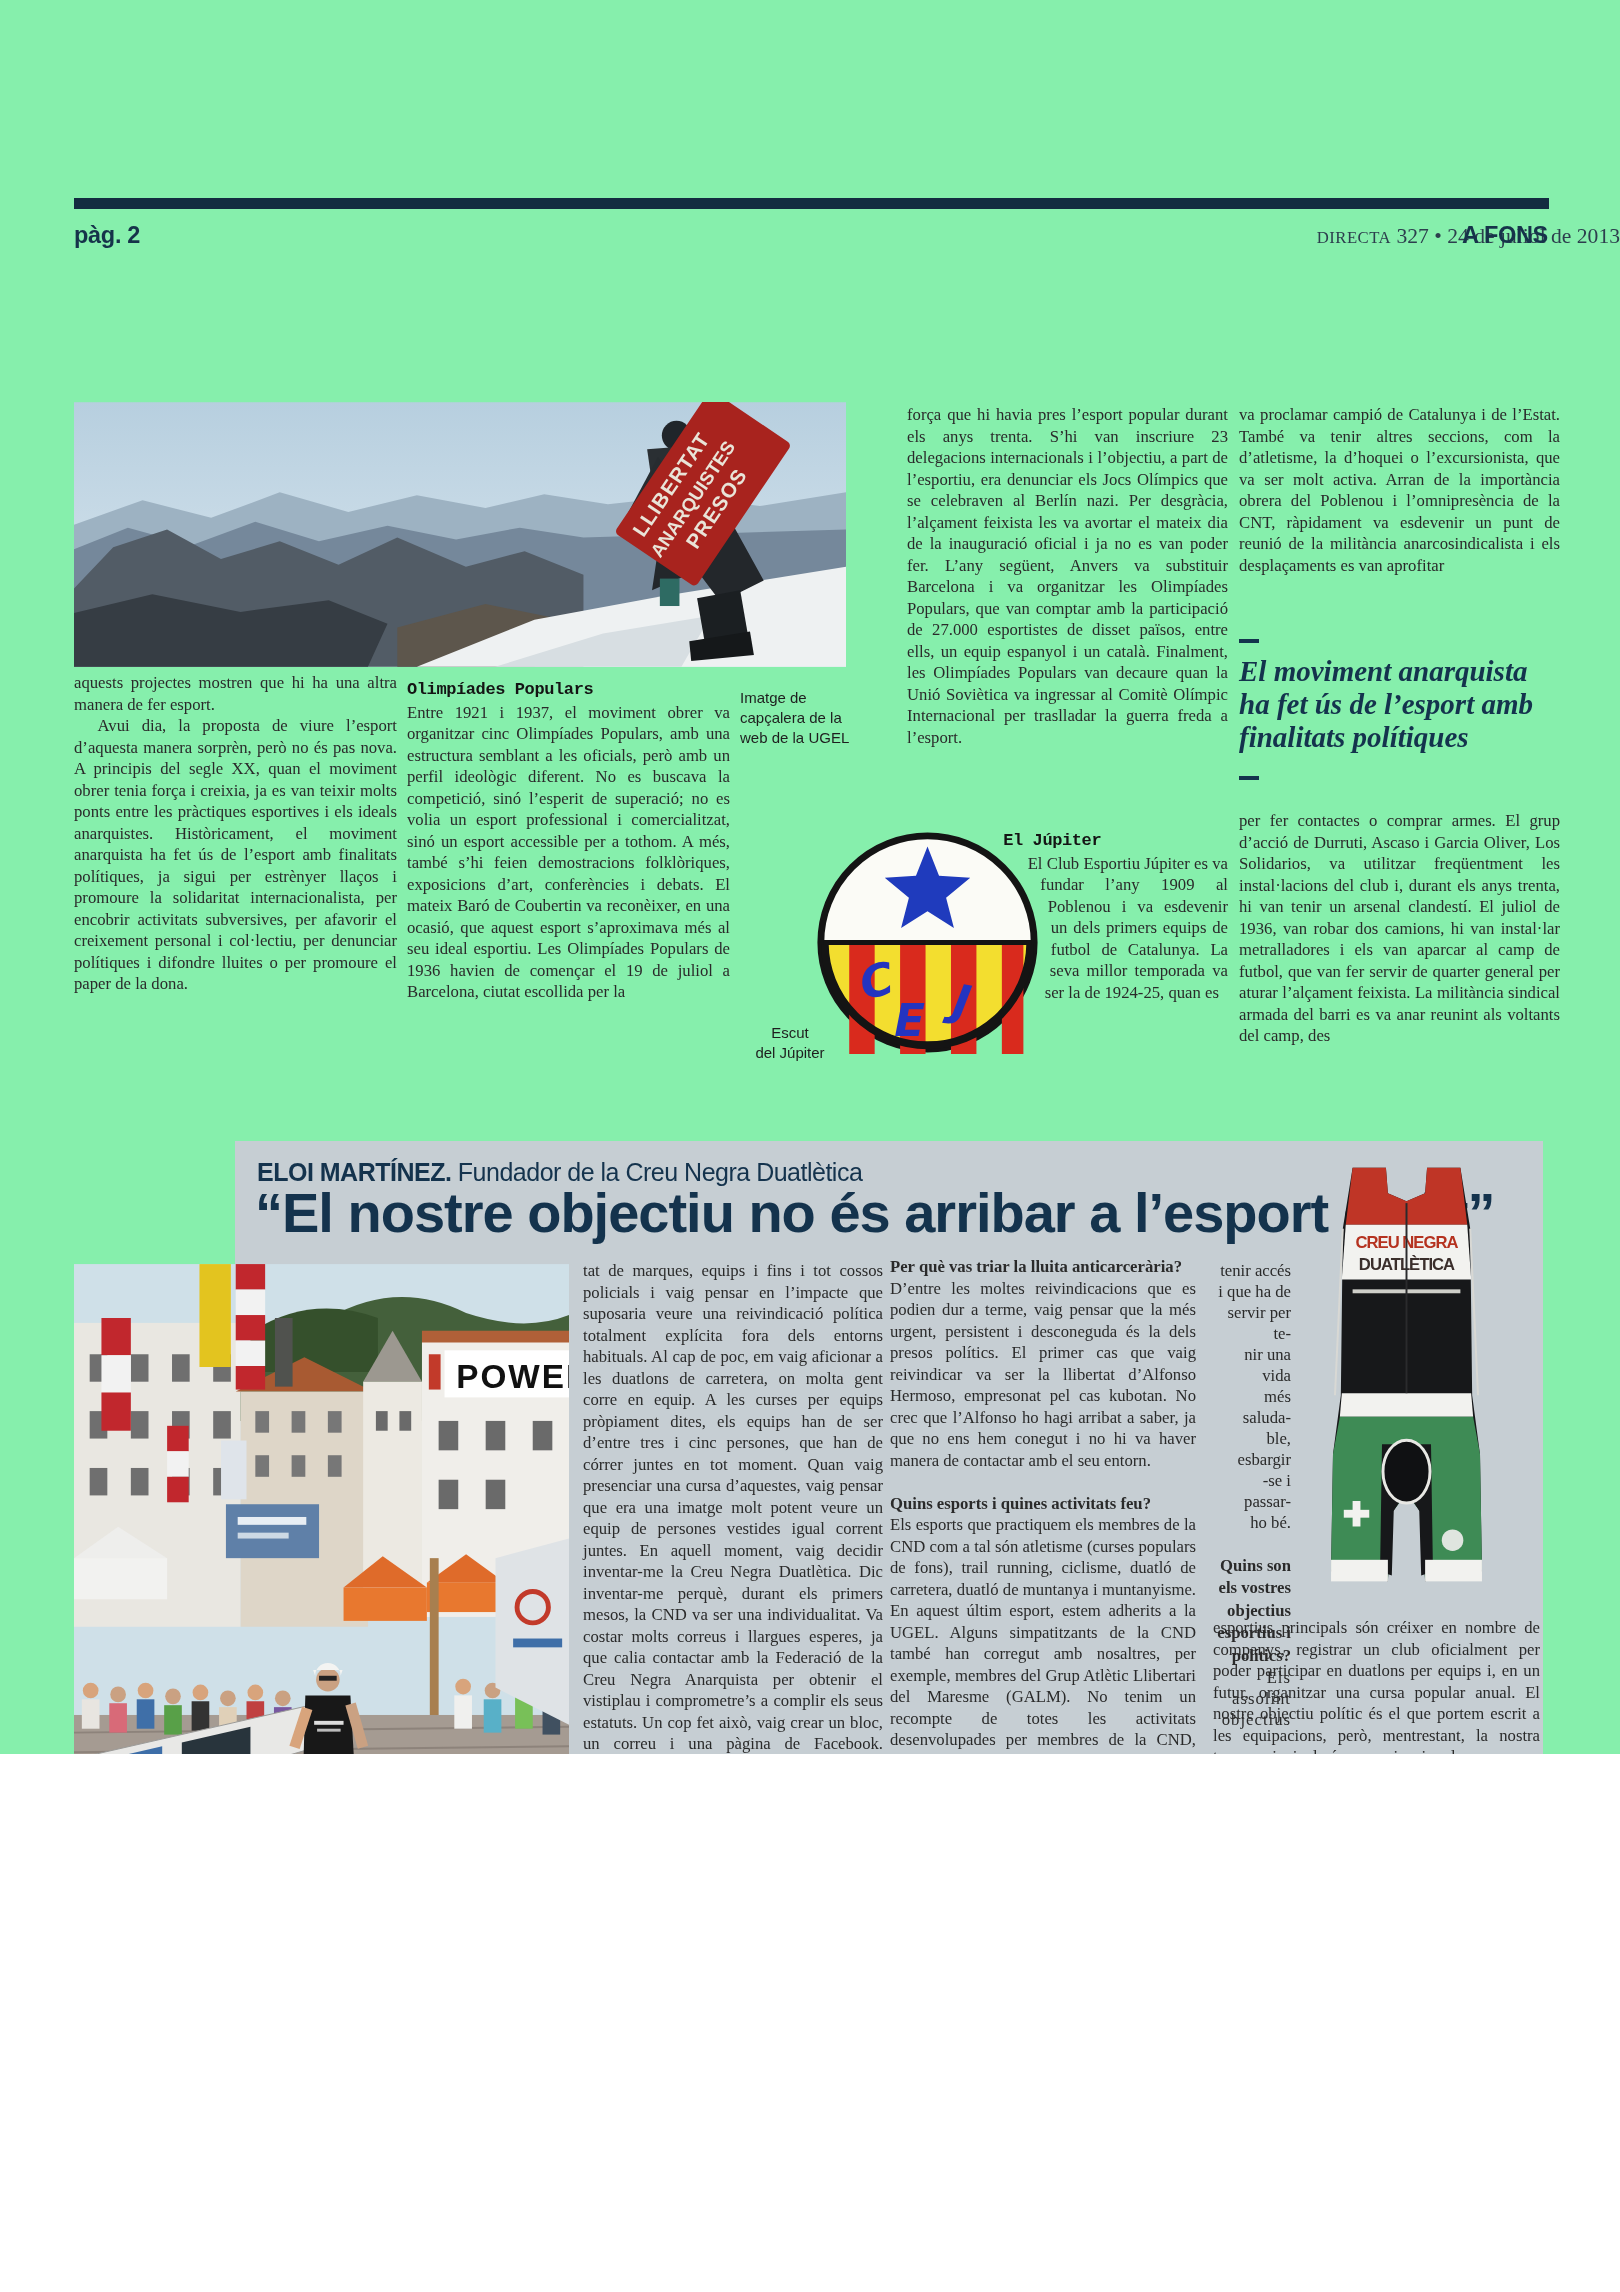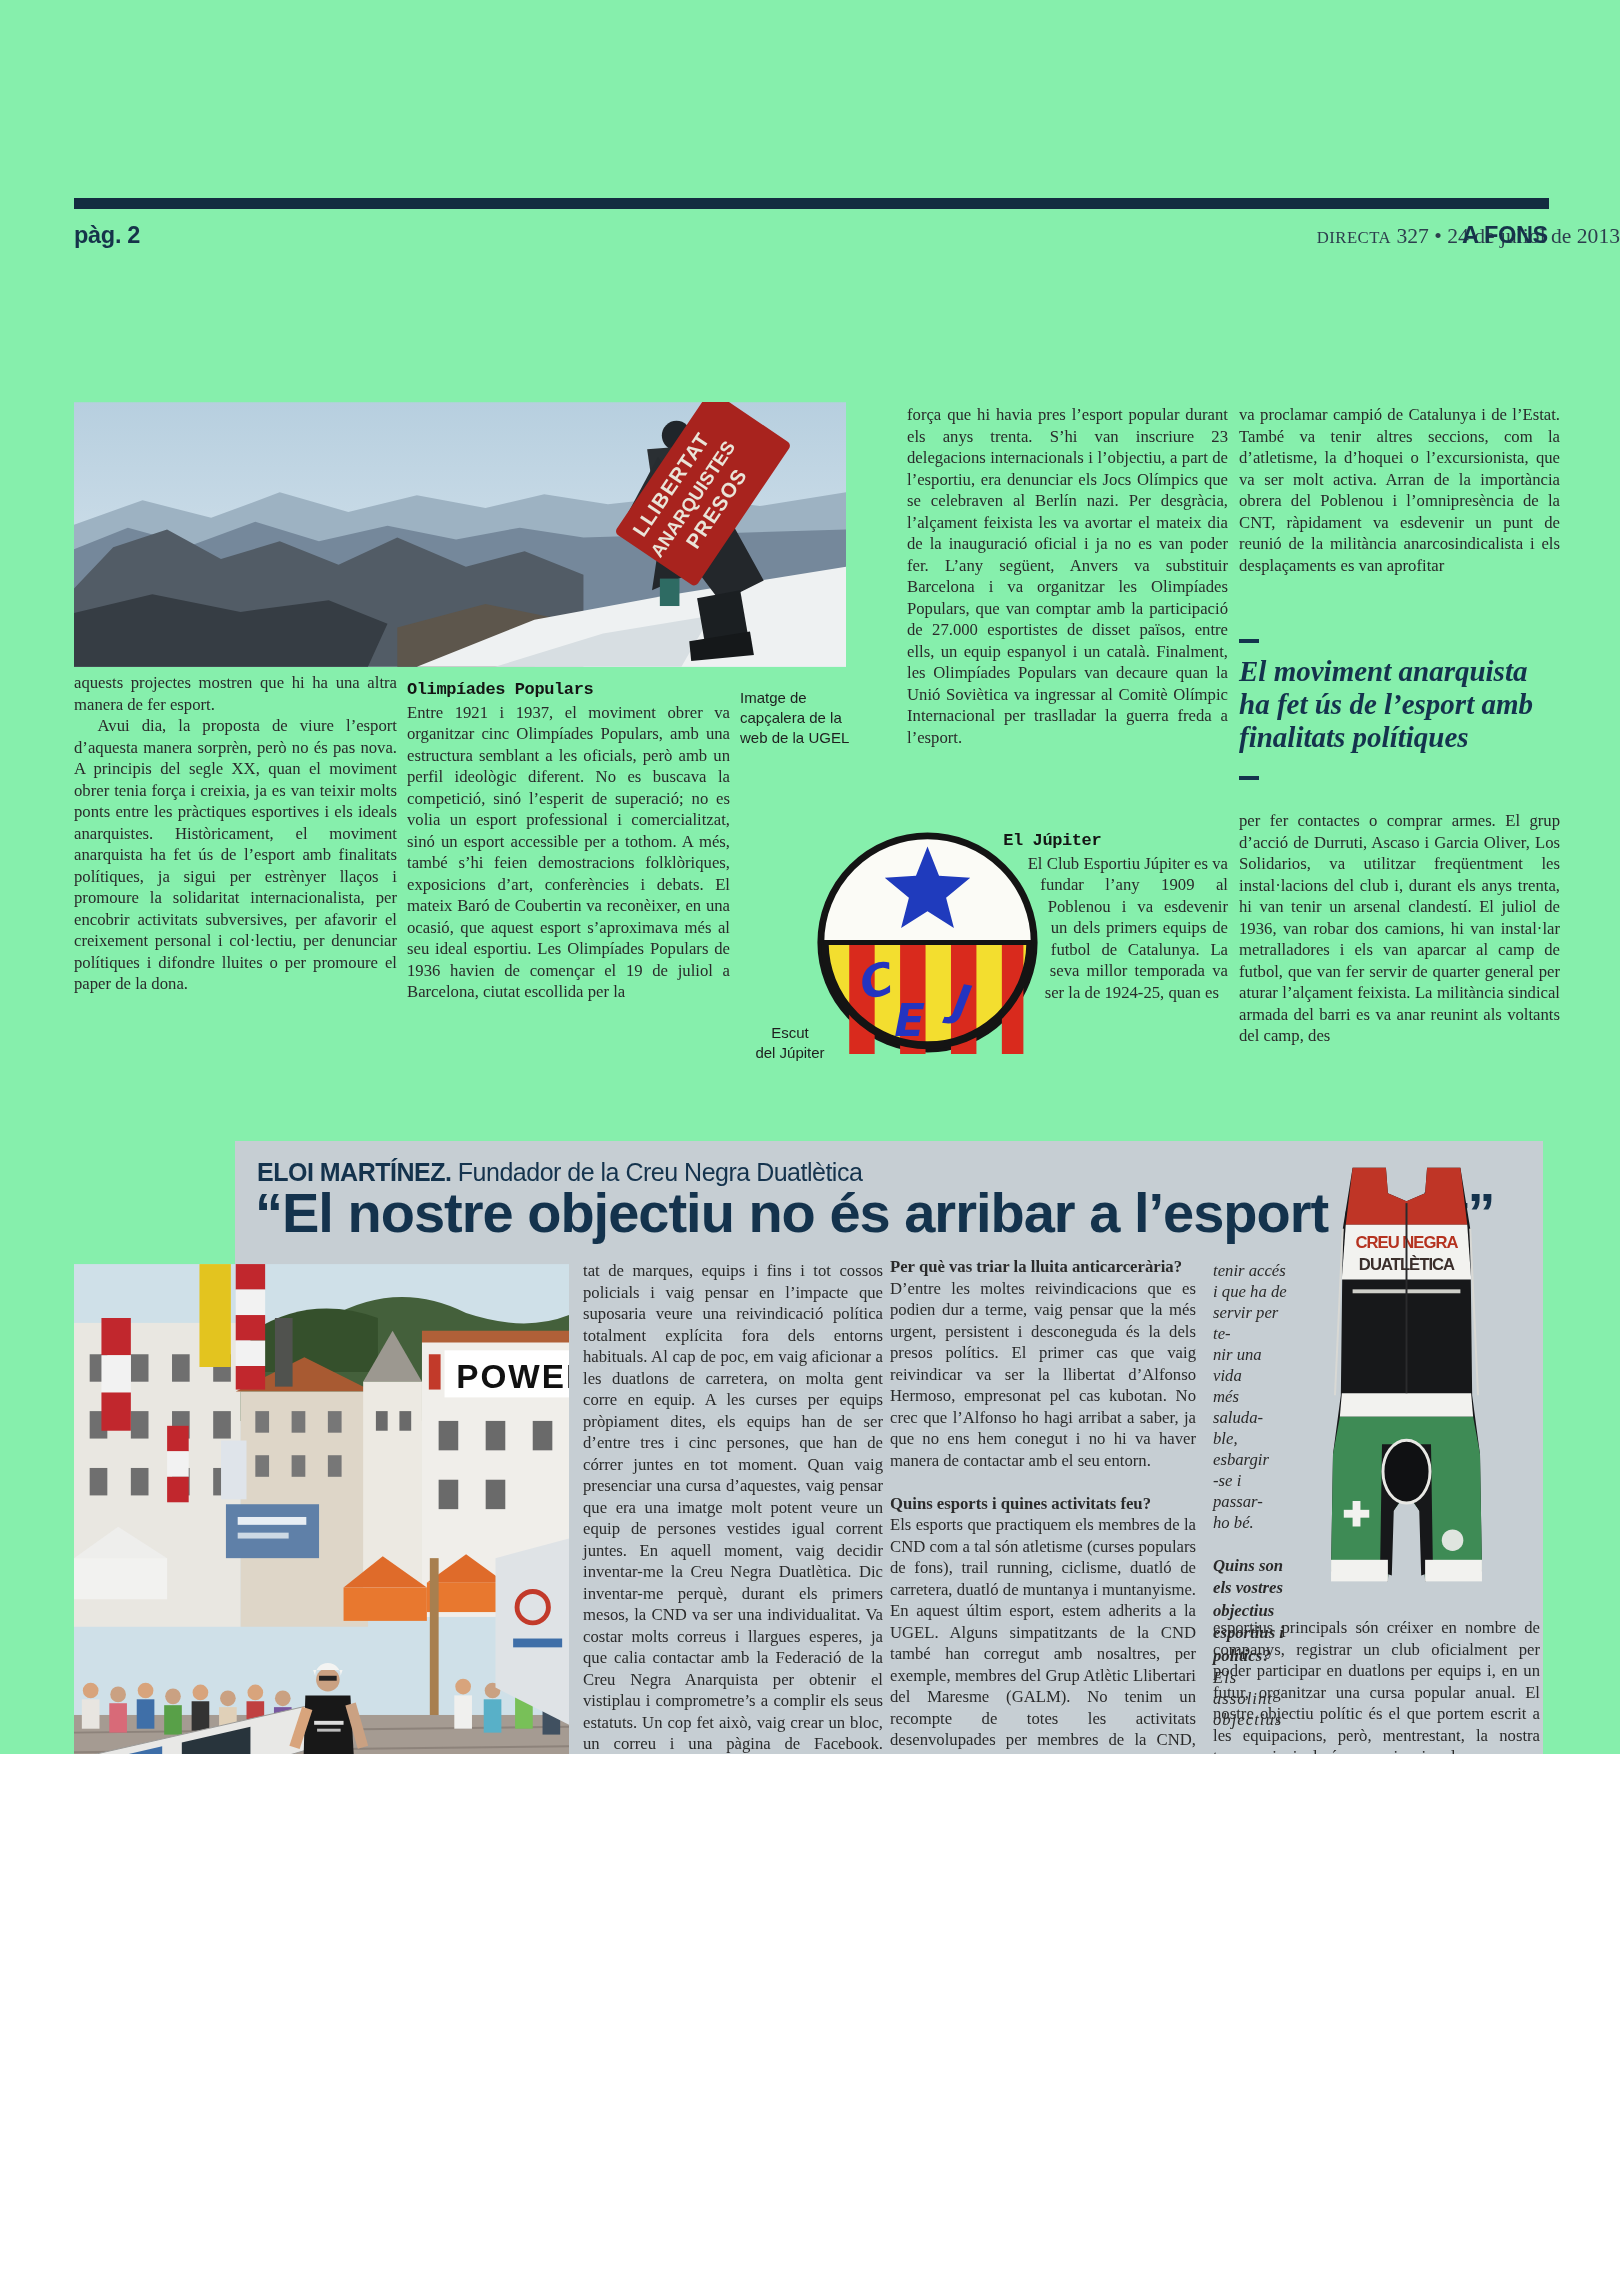--- a/index.html
+++ b/index.html
@@ -24,21 +24,21 @@
   
   .dash{width:19.6px;height:3.9px;background:#14334d;}
   .pullquote{font-style:italic;font-weight:600;font-size:29px;line-height:33px;color:#14334d;}
   
   .panel{background:#c6ced3;}
   .kicker{font-family:"Liberation Sans",sans-serif;font-size:25px;color:#14334d;letter-spacing:-0.5px;}
   .kicker b{font-weight:bold;}
   .headline{font-family:"Liberation Sans",sans-serif;font-weight:bold;font-size:56px;
             letter-spacing:-1px;color:#14334d;}
   .crest-float{float:left;width:227px;height:227px;shape-outside:circle(50%);margin:0 11.8px 3.9px 0;}
-  .narrow{text-align:left;font-style:italic;}
+  .narrow{text-align:right;}
 </style>
 </head>
 <body>
 
 <div class="page">
 
   <div class="abs topbar" style="left:74px;top:198px;width:1475px;"></div>
   <div class="abs hdr-sans hdr-bold" style="left:74px;top:222px;">pàg. 2</div>
   <div class="abs issue" style="left:0;top:224px;width:1620px;"><span class="brand">DIRECTA</span><span> 327 • 24 de juliol de 2013</span></div>
   <div class="abs hdr-sans hdr-bold" style="right:72px;top:222px;">A FONS</div>

